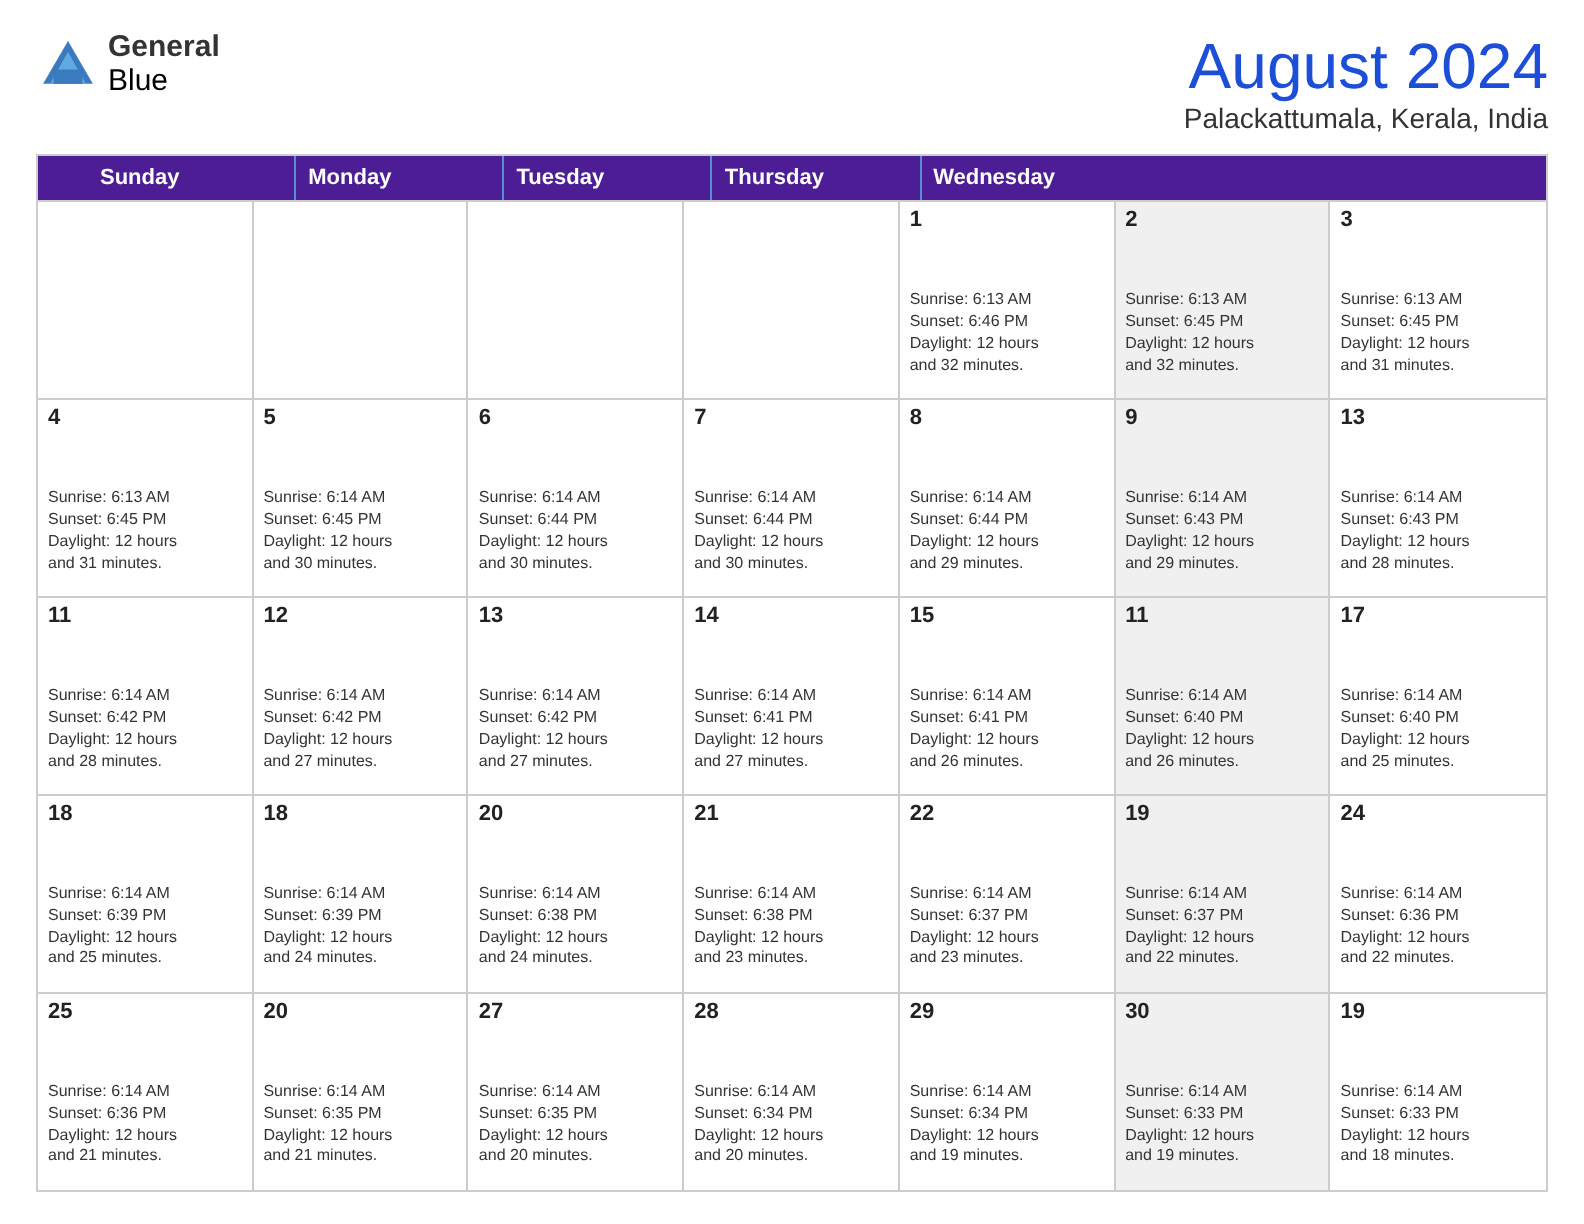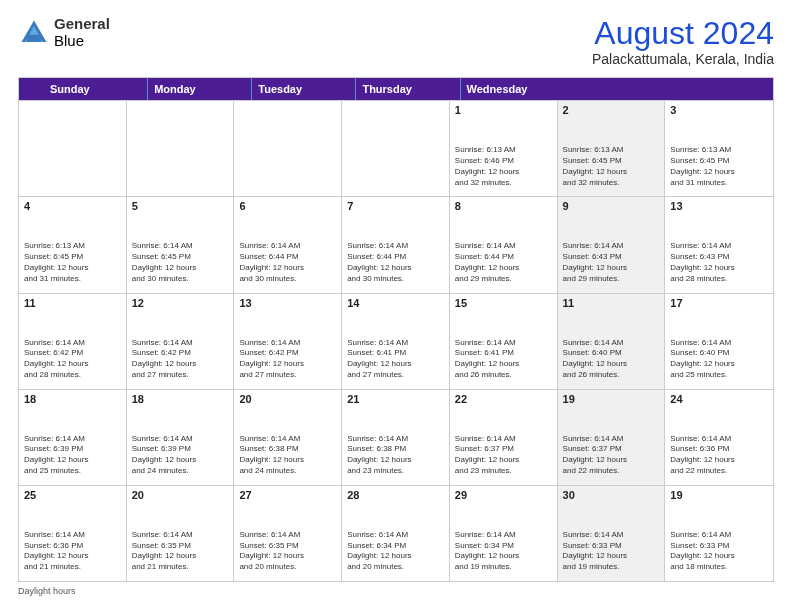--- a/index.html
+++ b/index.html
@@ -383,14 +383,13 @@
             <span class="day-num">19</span>
             <div class="day-info" style="white-space: pre-line;">Sunrise: 6:14 AM
 Sunset: 6:33 PM
 Daylight: 12 hours
 and 18 minutes.</div>
           </div>
         </div>
       </div>
   </div>
 
-  <div class="footer-note">Daylight hours</div>
 </div>
 
 </body></html>

